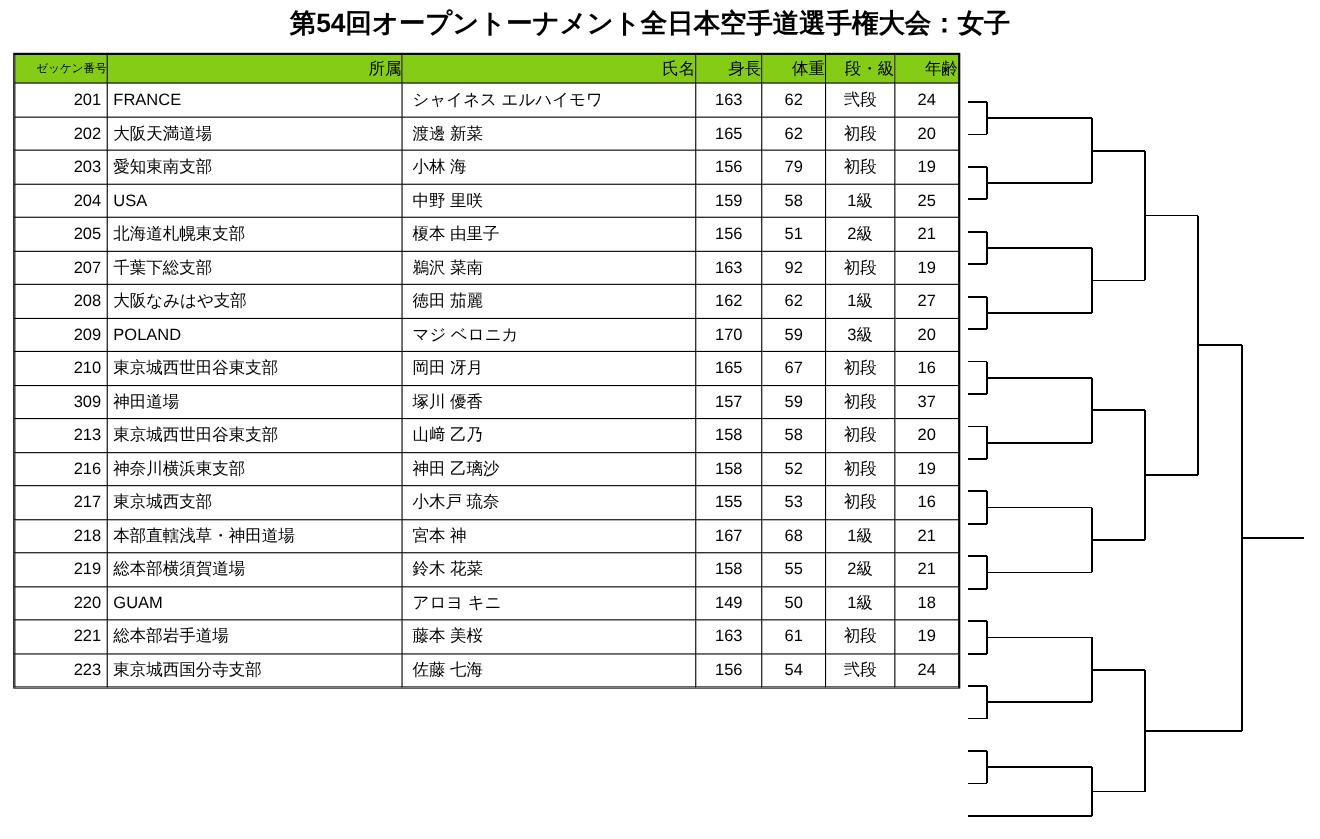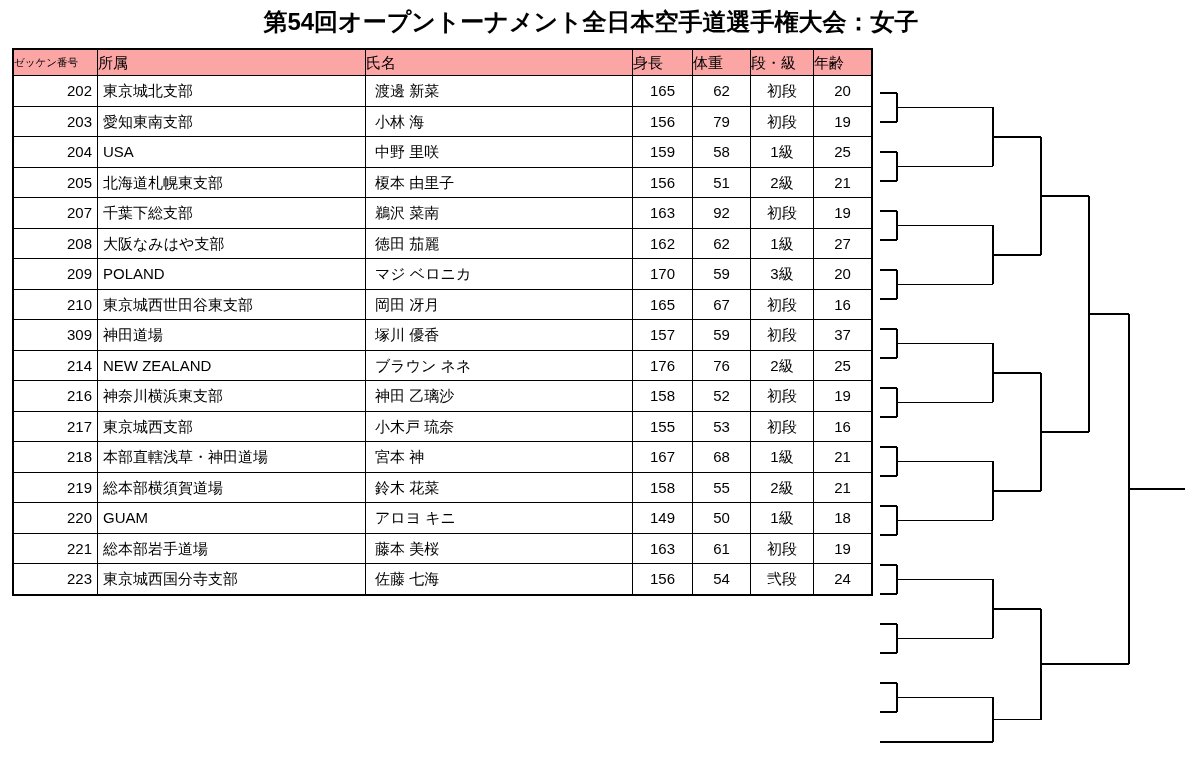--- a/index.html
+++ b/index.html
@@ -38,22 +38,22 @@
   #roster th,#roster td{
     border:1px solid #000;
     padding:0;
     height:29.5px;
     line-height:29.5px;
     font-weight:normal;
     overflow:hidden;
     white-space:nowrap;
   }
   #roster thead th{
-    background:#fca5a5;
-    text-align:left;
+    background:#84cc16;
+    text-align:right;
     height:25px;line-height:25px;
     font-size:15px;
   }
   #roster thead th.h-bib{font-size:10.5px;letter-spacing:0px;}
   #roster tbody td.c-bib{ text-align:right; padding-right:5px;}
   #roster tbody td.c-org{ text-align:left;  padding-left:5px;}
   #roster tbody td.c-name{text-align:left;  padding-left:9px;}
   #roster tbody td.c-num{ text-align:center;}
   #roster tbody td.c-rank{text-align:center;}
   
@@ -99,22 +99,31 @@
         <th>所属</th>
         <th>氏名</th>
         <th>身長</th>
         <th>体重</th>
         <th>段・級</th>
         <th>年齢</th>
       </tr>
     </thead>
     <tbody id="roster-body">
         <tr>
+          <td class="c-bib">201</td>
+          <td class="c-org">FRANCE</td>
+          <td class="c-name">シャイネス エルハイモワ</td>
+          <td class="c-num">163</td>
+          <td class="c-num">62</td>
+          <td class="c-rank">弐段</td>
+          <td class="c-num">24</td>
+        </tr>
+        <tr>
           <td class="c-bib">202</td>
-          <td class="c-org">東京城北支部</td>
+          <td class="c-org">大阪天満道場</td>
           <td class="c-name">渡邊 新菜</td>
           <td class="c-num">165</td>
           <td class="c-num">62</td>
           <td class="c-rank">初段</td>
           <td class="c-num">20</td>
         </tr>
         <tr>
           <td class="c-bib">203</td>
           <td class="c-org">愛知東南支部</td>
           <td class="c-name">小林 海</td>
@@ -180,27 +189,27 @@
         <tr>
           <td class="c-bib">309</td>
           <td class="c-org">神田道場</td>
           <td class="c-name">塚川 優香</td>
           <td class="c-num">157</td>
           <td class="c-num">59</td>
           <td class="c-rank">初段</td>
           <td class="c-num">37</td>
         </tr>
         <tr>
-          <td class="c-bib">214</td>
-          <td class="c-org">NEW ZEALAND</td>
-          <td class="c-name">ブラウン ネネ</td>
-          <td class="c-num">176</td>
-          <td class="c-num">76</td>
-          <td class="c-rank">2級</td>
-          <td class="c-num">25</td>
+          <td class="c-bib">213</td>
+          <td class="c-org">東京城西世田谷東支部</td>
+          <td class="c-name">山﨑 乙乃</td>
+          <td class="c-num">158</td>
+          <td class="c-num">58</td>
+          <td class="c-rank">初段</td>
+          <td class="c-num">20</td>
         </tr>
         <tr>
           <td class="c-bib">216</td>
           <td class="c-org">神奈川横浜東支部</td>
           <td class="c-name">神田 乙璃沙</td>
           <td class="c-num">158</td>
           <td class="c-num">52</td>
           <td class="c-rank">初段</td>
           <td class="c-num">19</td>
         </tr>

